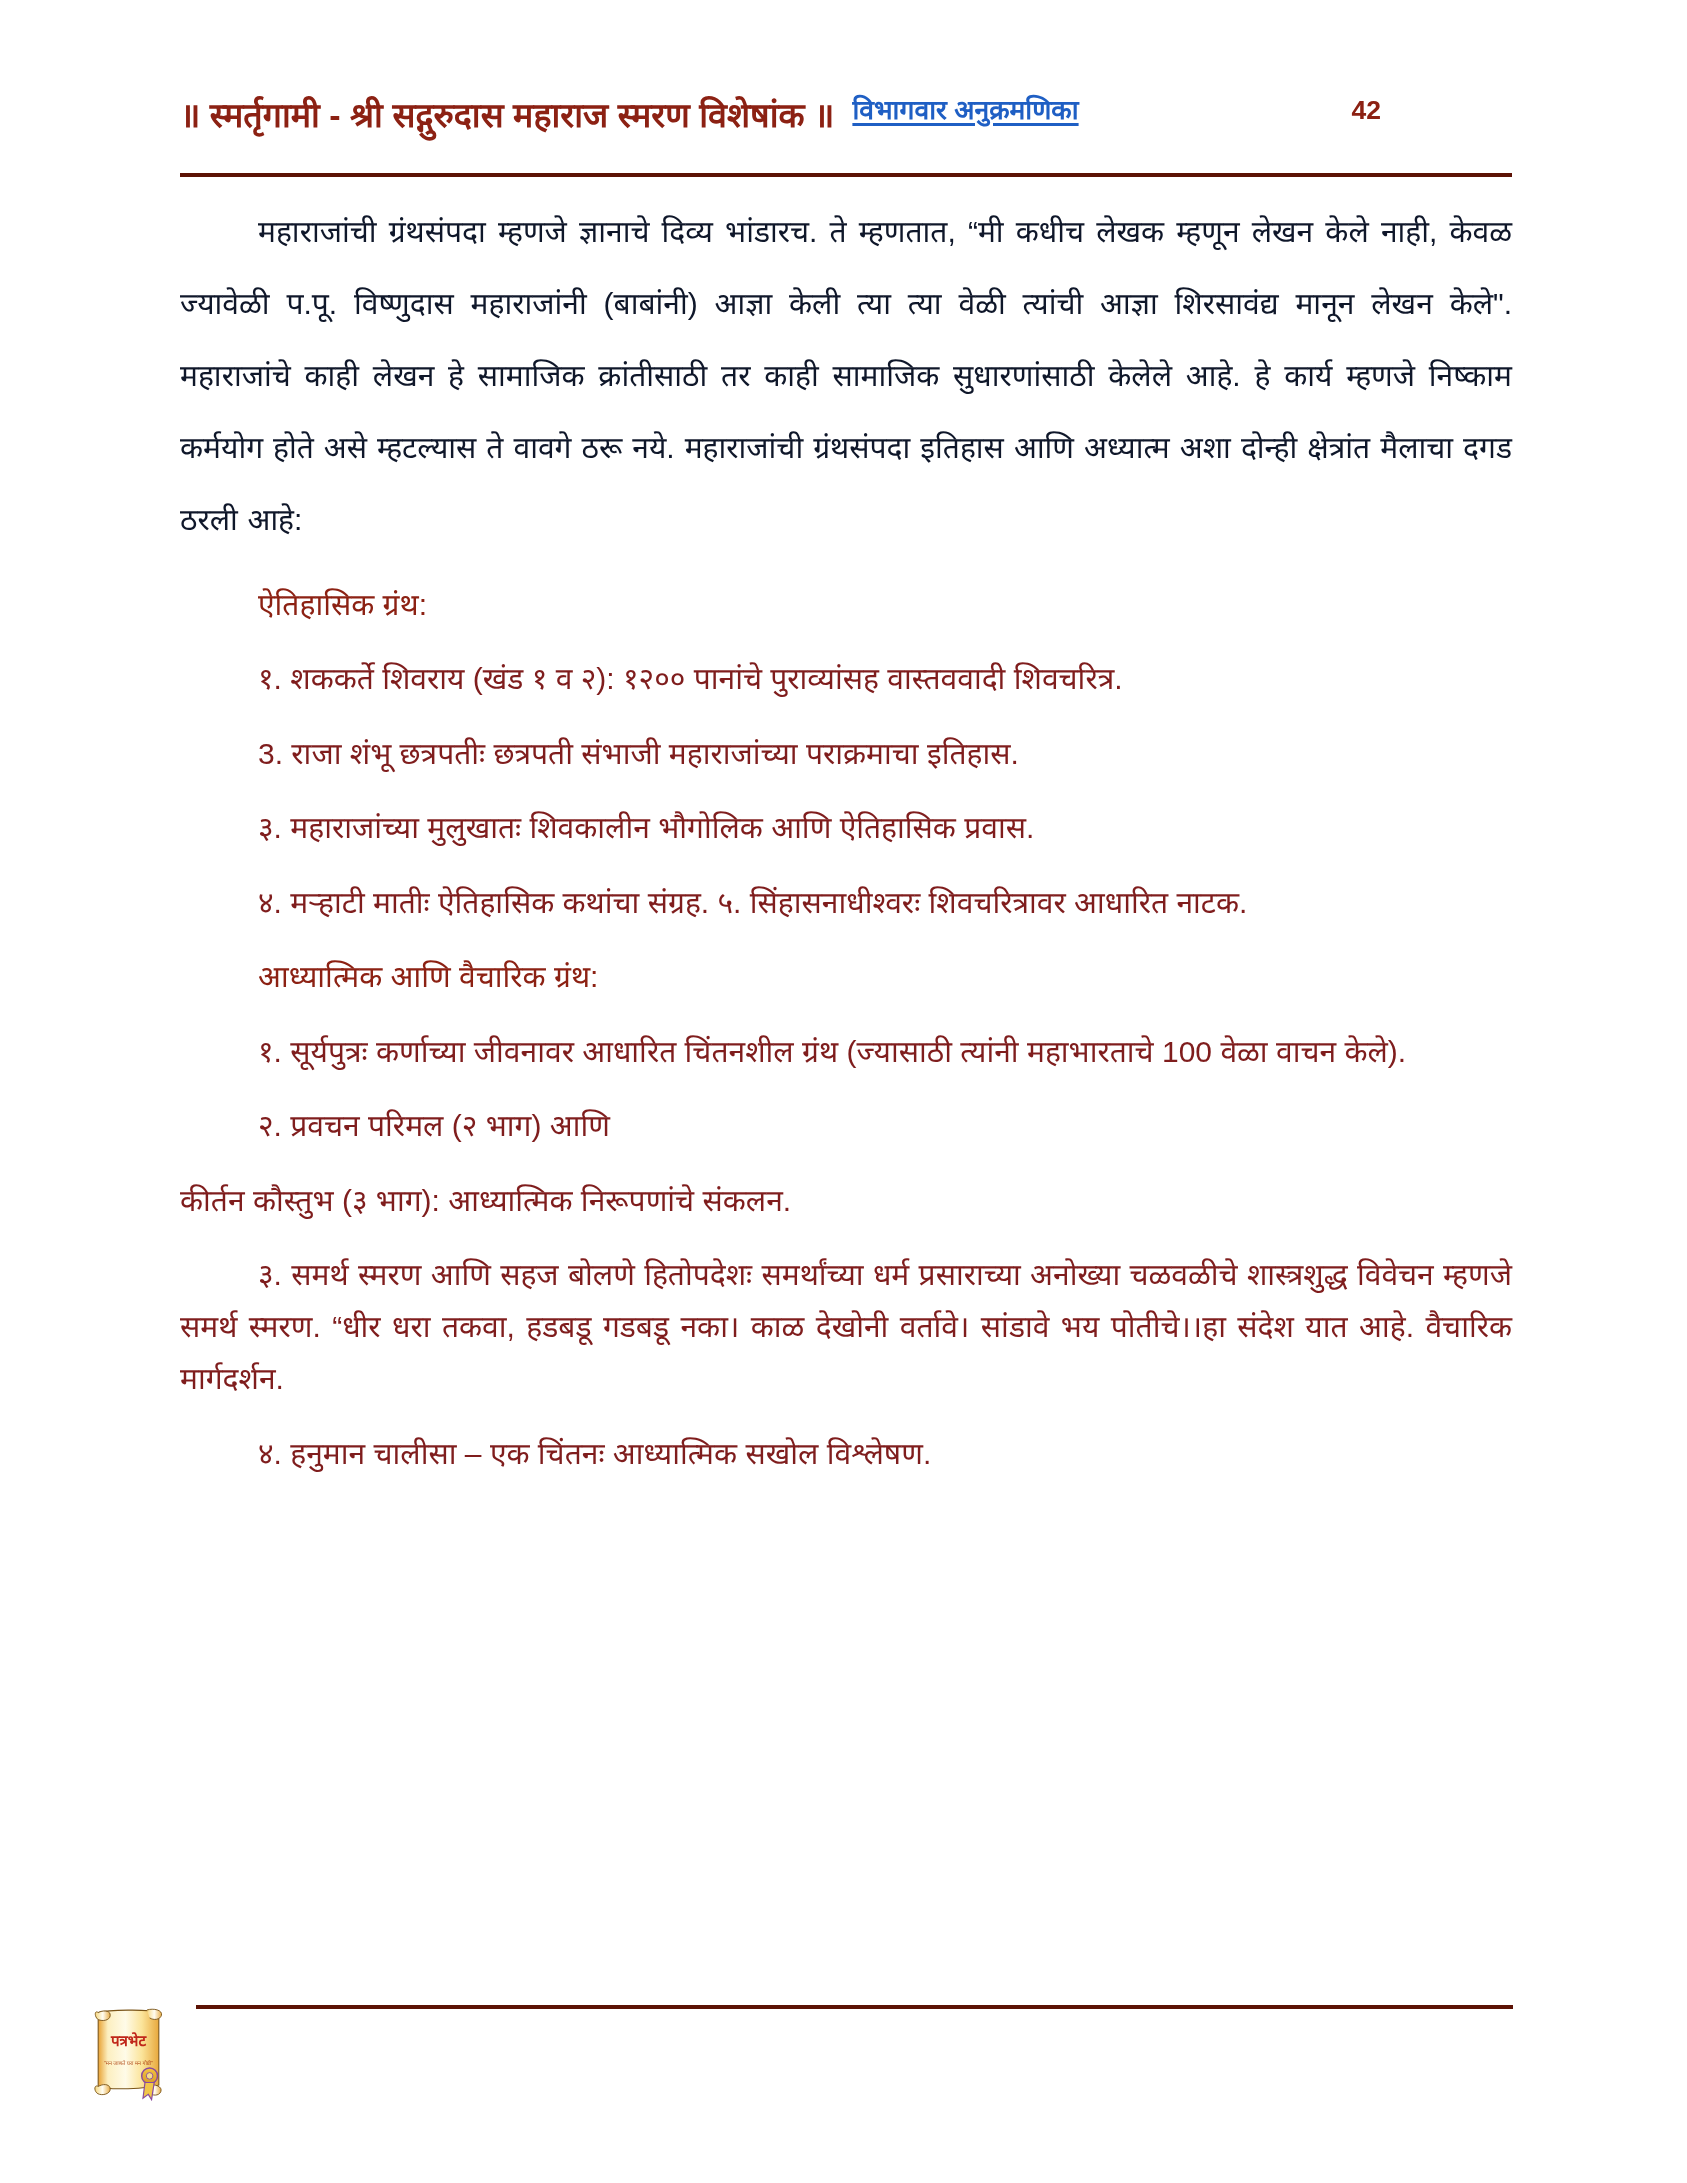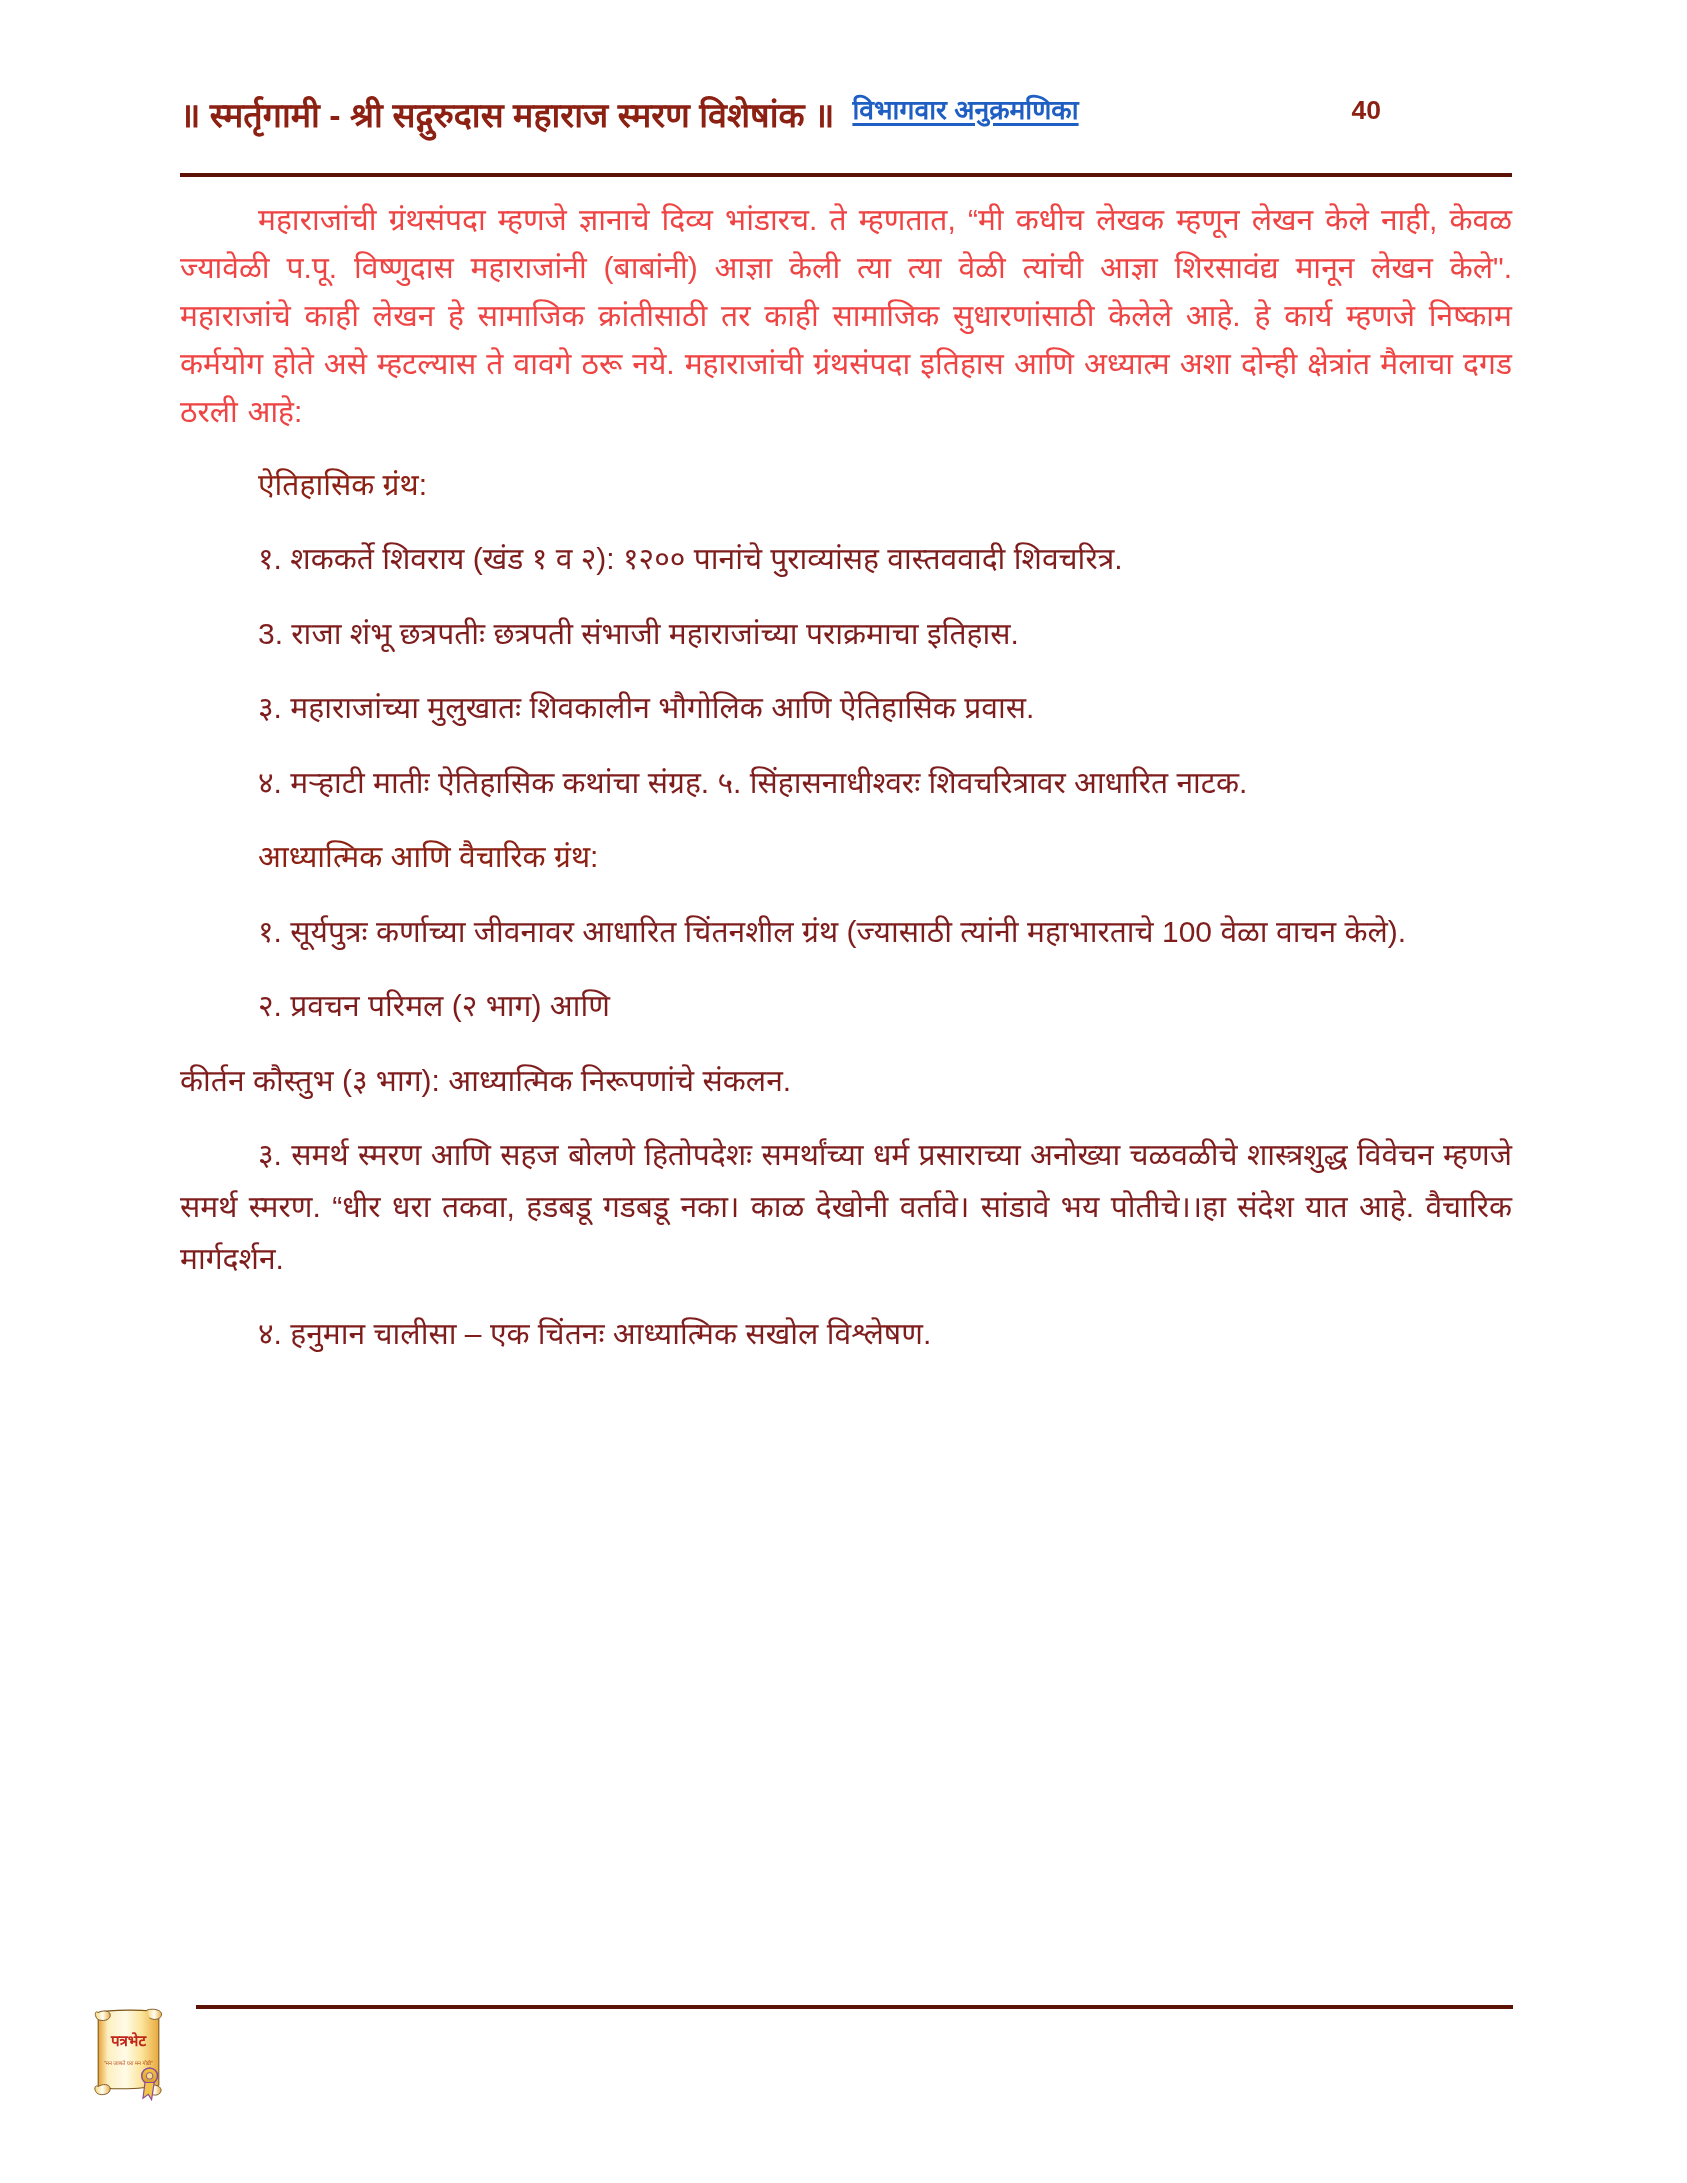--- a/index.html
+++ b/index.html
@@ -75,22 +75,22 @@
   
   .content {
     position: absolute;
     left: 180px;
     top: 196px;
     width: 1332px;
   }
 
   .para {
     font-size: 30px;
-    line-height: 48px;
-    color: #ef4444;
+    line-height: 72px;
+    color: #0f172a;
     text-align: justify;
     text-indent: 78px;
     margin: 0 0 0 0;
     word-spacing: 1.3px;
   }
 
   .sec-heading {
     font-size: 30px;
     line-height: 52px;
     color: #8C2113;
@@ -143,21 +143,21 @@
   }
 </style>
 </head>
 <body>
 
 <div class="page">
 
   <div class="header">
     <span class="header-title">॥ स्मर्तृगामी - श्री सद्गुरुदास महाराज स्मरण विशेषांक ॥</span>
     <span class="header-link">विभागवार अनुक्रमणिका</span>
-    <span class="header-pageno">40</span>
+    <span class="header-pageno">42</span>
   </div>
 
   <div class="rule-top"></div>
 
   <div class="content">
 
     <p class="para">महाराजांची ग्रंथसंपदा म्हणजे ज्ञानाचे दिव्य भांडारच. ते म्हणतात, “मी कधीच लेखक म्हणून लेखन केले नाही, केवळ ज्यावेळी प.पू. विष्णुदास महाराजांनी (बाबांनी) आज्ञा केली त्या त्या वेळी त्यांची आज्ञा शिरसावंद्य मानून लेखन केले". महाराजांचे काही लेखन हे सामाजिक क्रांतीसाठी तर काही सामाजिक सुधारणांसाठी केलेले आहे. हे कार्य म्हणजे निष्काम कर्मयोग होते असे म्हटल्यास ते वावगे ठरू नये. महाराजांची ग्रंथसंपदा इतिहास आणि अध्यात्म अशा दोन्ही क्षेत्रांत मैलाचा दगड ठरली आहे:</p>
 
     <div class="spacer-sm"></div>
 

